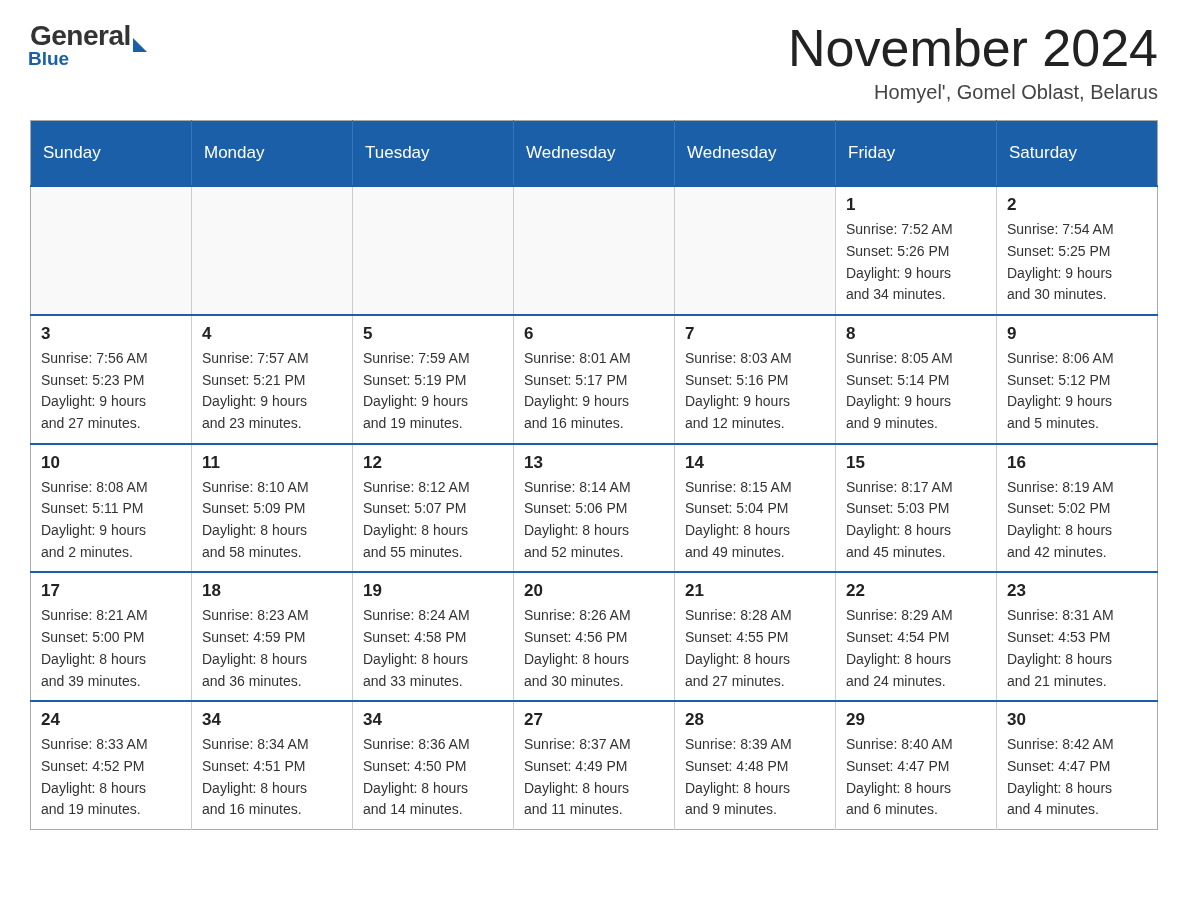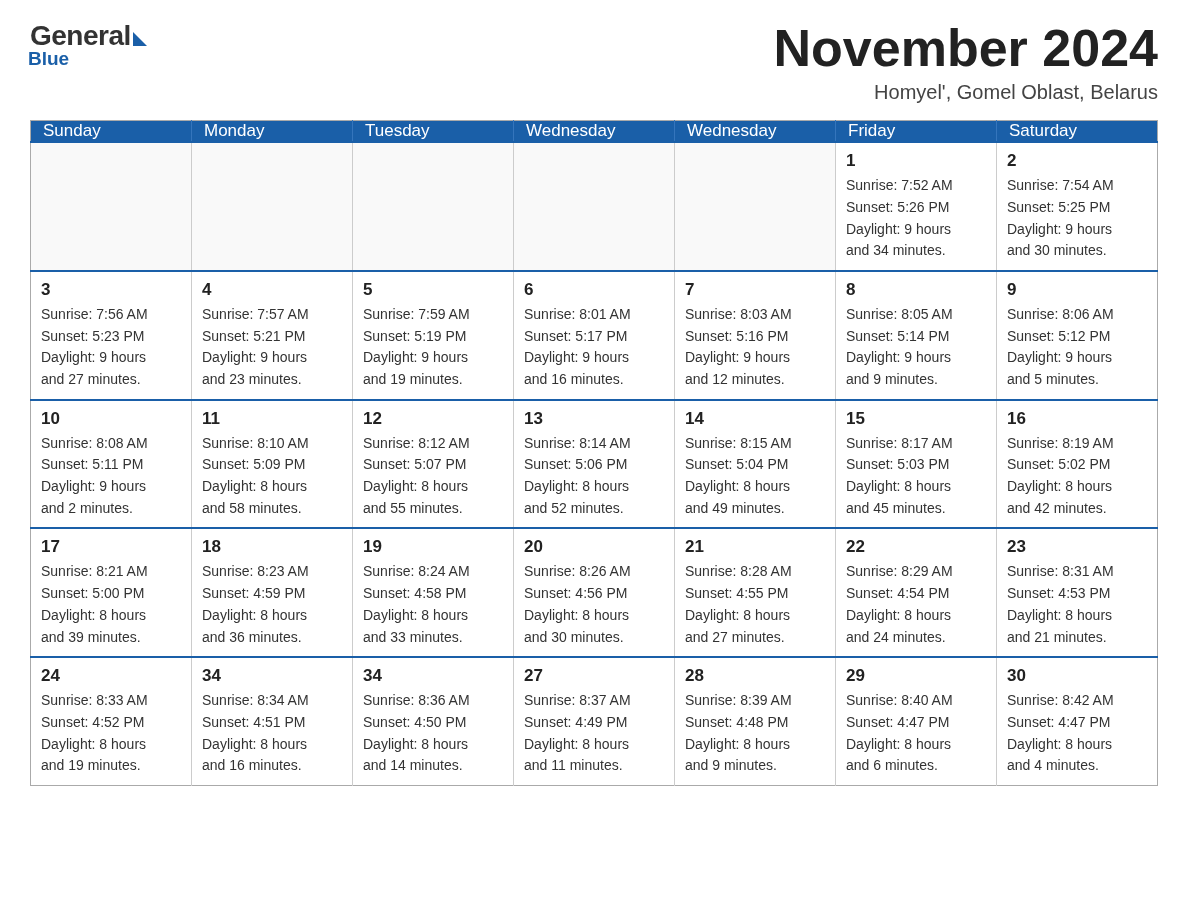--- a/index.html
+++ b/index.html
@@ -16,21 +16,21 @@
       align-items: flex-start;
       margin-bottom: 16px;
     }
     .logo {
       display: flex;
       flex-direction: column;
       align-items: flex-start;
     }
     .logo-top {
       display: flex;
-      align-items: center;
+      align-items: flex-end;
     }
     .logo-general {
       font-size: 28px;
       font-weight: bold;
       color: #333;
       letter-spacing: -0.5px;
     }
     .logo-triangle {
       width: 0;
       height: 0;
@@ -45,39 +45,39 @@
       font-weight: bold;
       color: #1a5fa8;
       margin-left: -2px;
       margin-top: -4px;
     }
     .title-area {
       text-align: right;
     }
     .calendar-title {
       font-size: 52px;
-      font-weight: bold;
+      font-weight: normal;
       color: #222;
       line-height: 1.1;
     }
     .calendar-subtitle {
       font-size: 20px;
       color: #444;
       margin-top: 4px;
     }
     .calendar-table {
       width: 100%;
       border-collapse: collapse;
       border: 1px solid #aaa;
     }
     .calendar-table th {
       background-color: #1a5fa8;
       color: #fff;
       text-align: left;
-      padding: 0 12px;
+      padding: 22px 12px;
       font-size: 17px;
       font-weight: normal;
       border-right: 1px solid #3575bc;
       margin-left: 24px;
     }
     .calendar-table th:last-child {
       border-right: none;
     }
     .calendar-table td {
       vertical-align: top;

